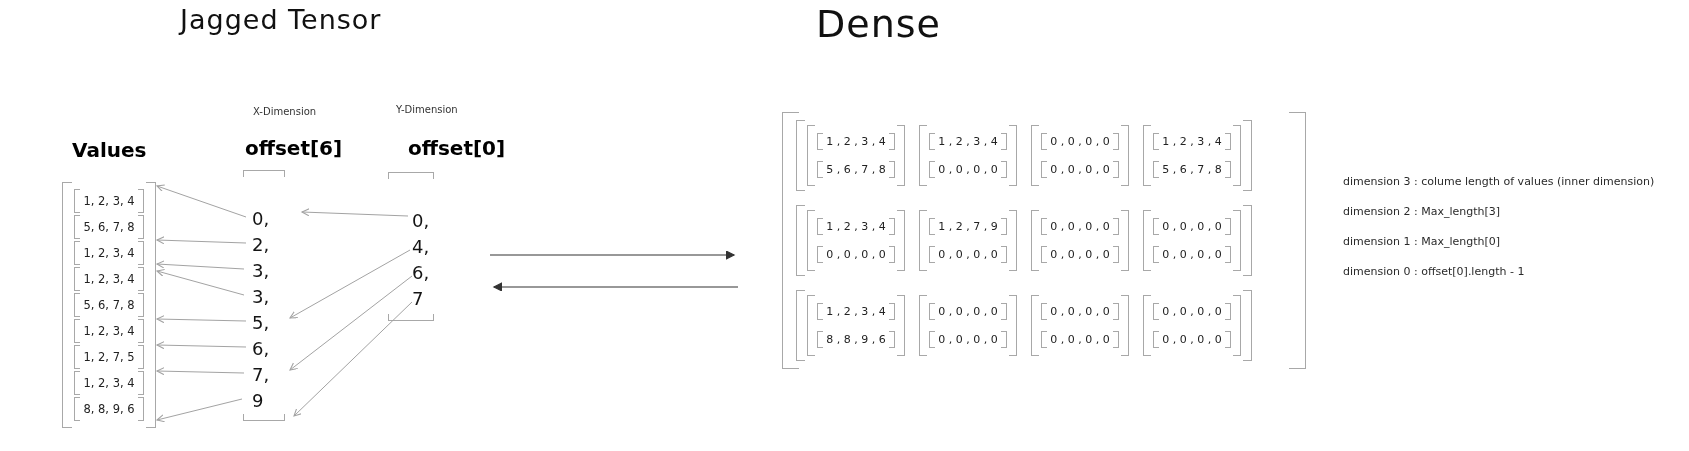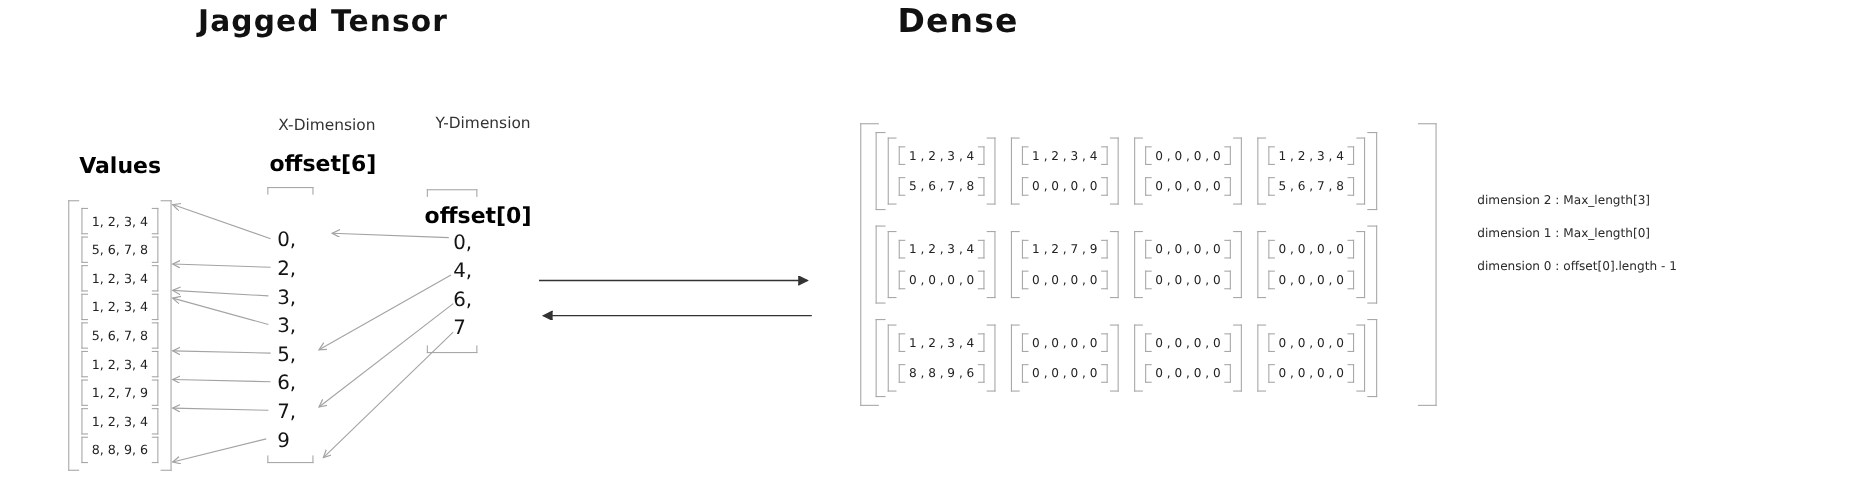--- a/index.html
+++ b/index.html
@@ -5,26 +5,26 @@
   :root{
     --ink:#1e1e1e;
     --stroke:#a8a8a8;
   }
   *{box-sizing:border-box;margin:0;padding:0;}
   body{background:#ffffff;font-family:"DejaVu Sans",sans-serif;color:var(--ink);}
   #canvas{position:relative;width:1689px;height:451px;background:#ffffff;overflow:hidden;}
 
   .abs{position:absolute;}
 
-  .title{font-weight:bold;color:#111;}
+  .title{font-weight:normal;color:#111;}
   .jagged-title{left:180px;top:4px;font-size:27px;letter-spacing:1px;}
-  .dense-title{left:816px;top:2px;font-size:30px;letter-spacing:1px;}
+  .dense-title{left:816px;top:2px;font-size:38px;letter-spacing:1px;}
 
   .col-label{font-size:20px;color:#000000;font-weight:bold;}
-  .dim-label{font-size:14px;color:#333;}
+  .dim-label{font-size:10px;color:#333;}
 
   
   .brkt{position:relative;padding:0 9px;display:flex;align-items:center;justify-content:center;}
   .brkt::before{content:"";position:absolute;left:0;top:1px;bottom:1px;width:5px;
     border:1.2px solid var(--stroke);border-right:0;}
   .brkt::after{content:"";position:absolute;right:0;top:1px;bottom:1px;width:5px;
     border:1.2px solid var(--stroke);border-left:0;}
 
   
   .tallbrk{position:relative;padding:6px 12px;}
@@ -77,21 +77,21 @@
 <div id="canvas">
 
   <div class="abs title jagged-title">Jagged Tensor</div>
   <div class="abs title dense-title">Dense</div>
 
   <div class="abs dim-label" style="left:253px;top:106px;">X-Dimension</div>
   <div class="abs dim-label" style="left:396px;top:104px;">Y-Dimension</div>
 
   <div class="abs col-label" style="left:72px;top:138px;">Values</div>
   <div class="abs col-label" style="left:245px;top:136px;">offset[6]</div>
-  <div class="abs col-label" style="left:386px;top:136px;margin-top:48px;">offset[0]</div>
+  <div class="abs col-label" style="left:408px;top:136px;">offset[0]</div>
 
   <div class="abs values-block tallbrk">
     <div class="vrow brkt">
         <span>1, 2, 3, 4</span>
       </div>
     <div class="vrow brkt">
         <span>5, 6, 7, 8</span>
       </div>
     <div class="vrow brkt">
         <span>1, 2, 3, 4</span>
@@ -99,21 +99,21 @@
     <div class="vrow brkt">
         <span>1, 2, 3, 4</span>
       </div>
     <div class="vrow brkt">
         <span>5, 6, 7, 8</span>
       </div>
     <div class="vrow brkt">
         <span>1, 2, 3, 4</span>
       </div>
     <div class="vrow brkt">
-        <span>1, 2, 7, 9</span>
+        <span>1, 2, 7, 5</span>
       </div>
     <div class="vrow brkt">
         <span>1, 2, 3, 4</span>
       </div>
     <div class="vrow brkt">
         <span>8, 8, 9, 6</span>
       </div>
   </div>
 
   <div class="abs cap cap-top" style="left:243px;top:170px;width:42px;"></div>
@@ -237,20 +237,21 @@
             <span>0 , 0 , 0 , 0</span>
           </div>
         <div class="vec brkt">
             <span>0 , 0 , 0 , 0</span>
           </div>
       </div>
     </div>
   </div>
 
   <div class="abs annotations">
+    <div class="ann">dimension 3 : colume length of values (inner dimension)</div>
     <div class="ann">dimension 2 : Max_length[3]</div>
     <div class="ann">dimension 1  : Max_length[0]</div>
     <div class="ann">dimension 0 : offset[0].length - 1</div>
   </div>
 
   <svg class="overlay" width="1689" height="451">
     <defs>
       <marker id="ah-gray" markerWidth="9" markerHeight="8" refX="7" refY="3.5" orient="auto">
         <path d="M0,0 L7,3.5 L0,7" fill="none" stroke="#a3a3a3" stroke-width="1.1"></path>
       </marker>

